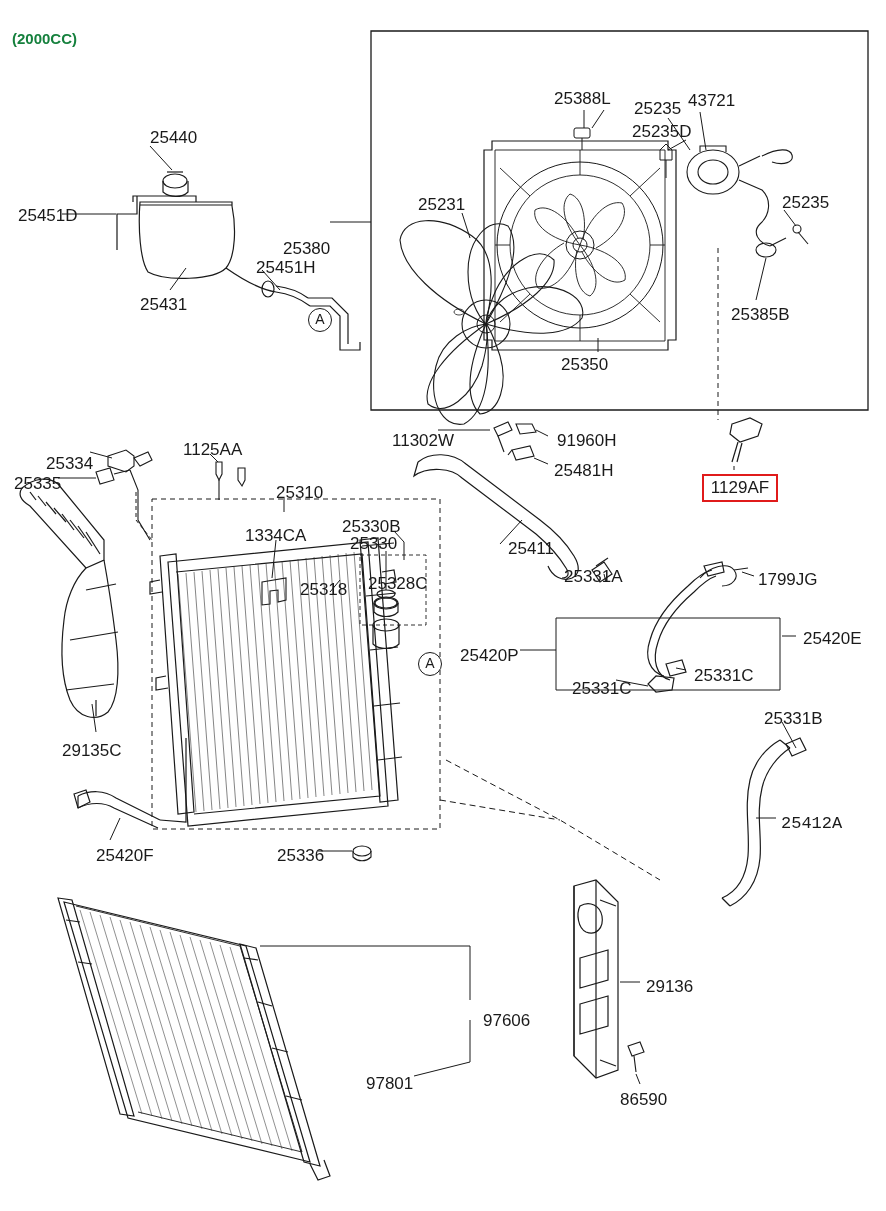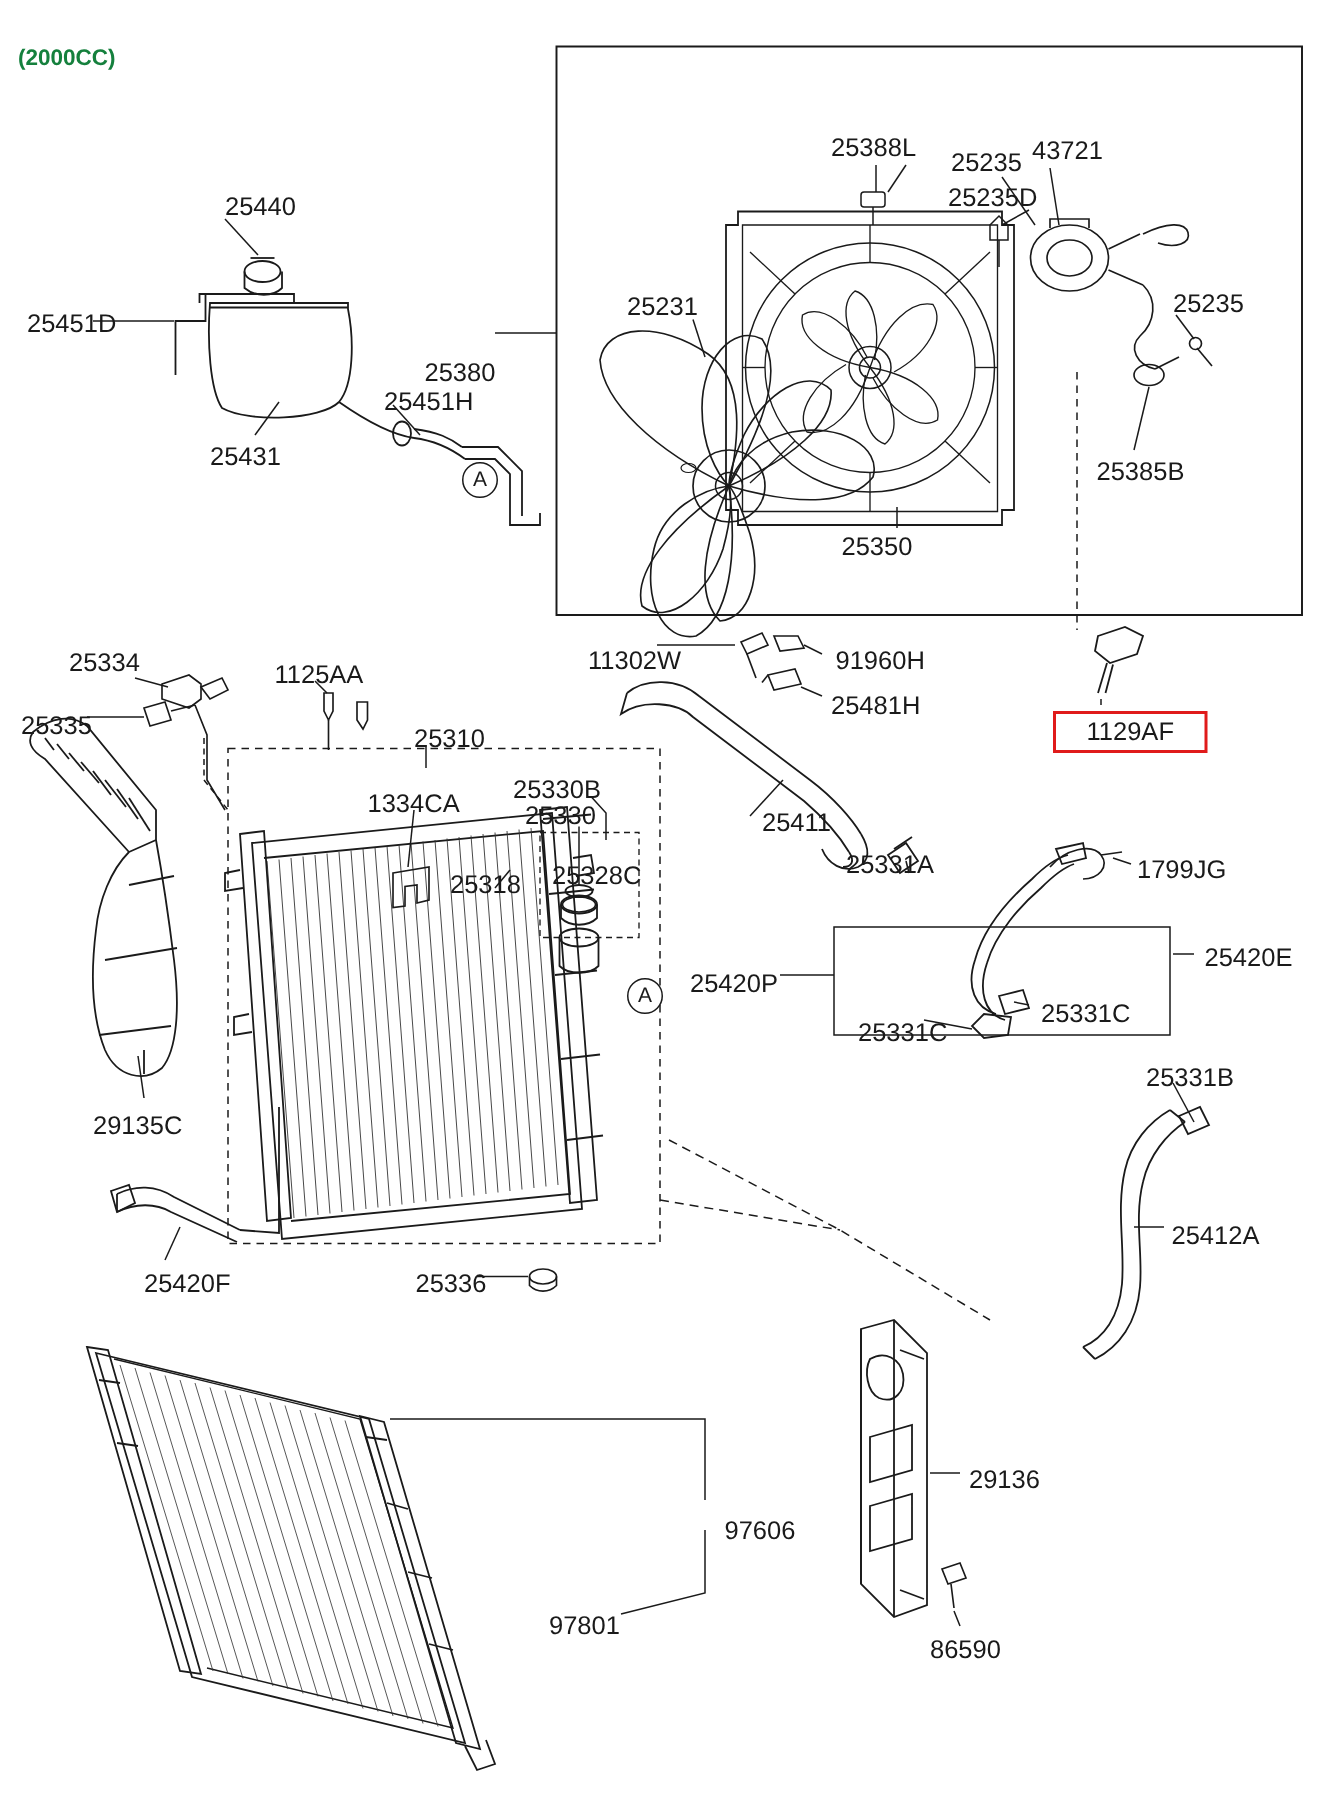--- a/index.html
+++ b/index.html
@@ -436,49 +436,49 @@
   <div class="lbl" style="left:140px; top:295px;">25431</div>
   <div class="lbl" style="left:283px; top:215px;margin-top:24px;">25380</div>
   <div class="lbl" style="left:418px; top:195px;">25231</div>
   <div class="lbl" style="left:554px; top:89px;">25388L</div>
   <div class="lbl" style="left:634px; top:99px;">25235</div>
   <div class="lbl" style="left:688px; top:91px;">43721</div>
   <div class="lbl" style="left:632px; top:122px;">25235D</div>
   <div class="lbl" style="left:782px; top:193px;">25235</div>
   <div class="lbl" style="left:731px; top:305px;">25385B</div>
   <div class="lbl" style="left:561px; top:355px;text-align:right;">25350</div>
-  <div class="lbl" style="left:46px;  top:432px;">25334</div>
+  <div class="lbl" style="left:46px;  top:454px;">25334</div>
   <div class="lbl" style="left:14px;  top:474px;">25335</div>
   <div class="lbl" style="left:183px; top:440px;">1125AA</div>
   <div class="lbl" style="left:276px; top:483px;">25310</div>
   <div class="lbl" style="left:245px; top:526px;">1334CA</div>
   <div class="lbl" style="left:392px; top:431px;">11302W</div>
   <div class="lbl" style="left:557px; top:431px;">91960H</div>
   <div class="lbl" style="left:554px; top:461px;">25481H</div>
   <div class="lbl" style="left:342px; top:517px;">25330B</div>
   <div class="lbl" style="left:350px; top:534px;">25330</div>
   <div class="lbl" style="left:300px; top:580px;text-align:right;">25318</div>
   <div class="lbl" style="left:368px; top:574px;">25328C</div>
   <div class="lbl" style="left:476px; top:539px;margin-left:32px;">25411</div>
   <div class="lbl" style="left:564px; top:567px;">25331A</div>
   <div class="lbl" style="left:758px; top:570px;">1799JG</div>
   <div class="lbl" style="left:803px; top:629px;">25420E</div>
   <div class="lbl" style="left:460px; top:646px;">25420P</div>
   <div class="lbl" style="left:694px; top:666px;">25331C</div>
   <div class="lbl" style="left:572px; top:679px;">25331C</div>
   <div class="lbl" style="left:62px;  top:741px;">29135C</div>
   <div class="lbl" style="left:764px; top:709px;">25331B</div>
-  <div class="lbl" style="left:781px; top:814px;">25412A</div>
+  <div class="lbl" style="left:781px; top:814px;font-family:Liberation Mono, monospace;">25412A</div>
   <div class="lbl" style="left:96px;  top:846px;">25420F</div>
   <div class="lbl" style="left:277px; top:846px;">25336</div>
   <div class="lbl" style="left:646px; top:977px;">29136</div>
   <div class="lbl" style="left:483px; top:1011px;">97606</div>
   <div class="lbl" style="left:366px; top:1074px;">97801</div>
   <div class="lbl" style="left:620px; top:1090px;">86590</div>
 
-  <div class="hl-box" style="left:702px; top:474px; width:103px; height:28px;">
+  <div class="hl-box" style="left:702px; top:474px; width:76px; height:28px;">
     <span>1129AF</span>
   </div>
 
   <div class="circ-a" style="left:308px; top:308px;">A</div>
   <div class="circ-a" style="left:418px; top:652px;">A</div>
 
 </div>
 
 </body></html>

